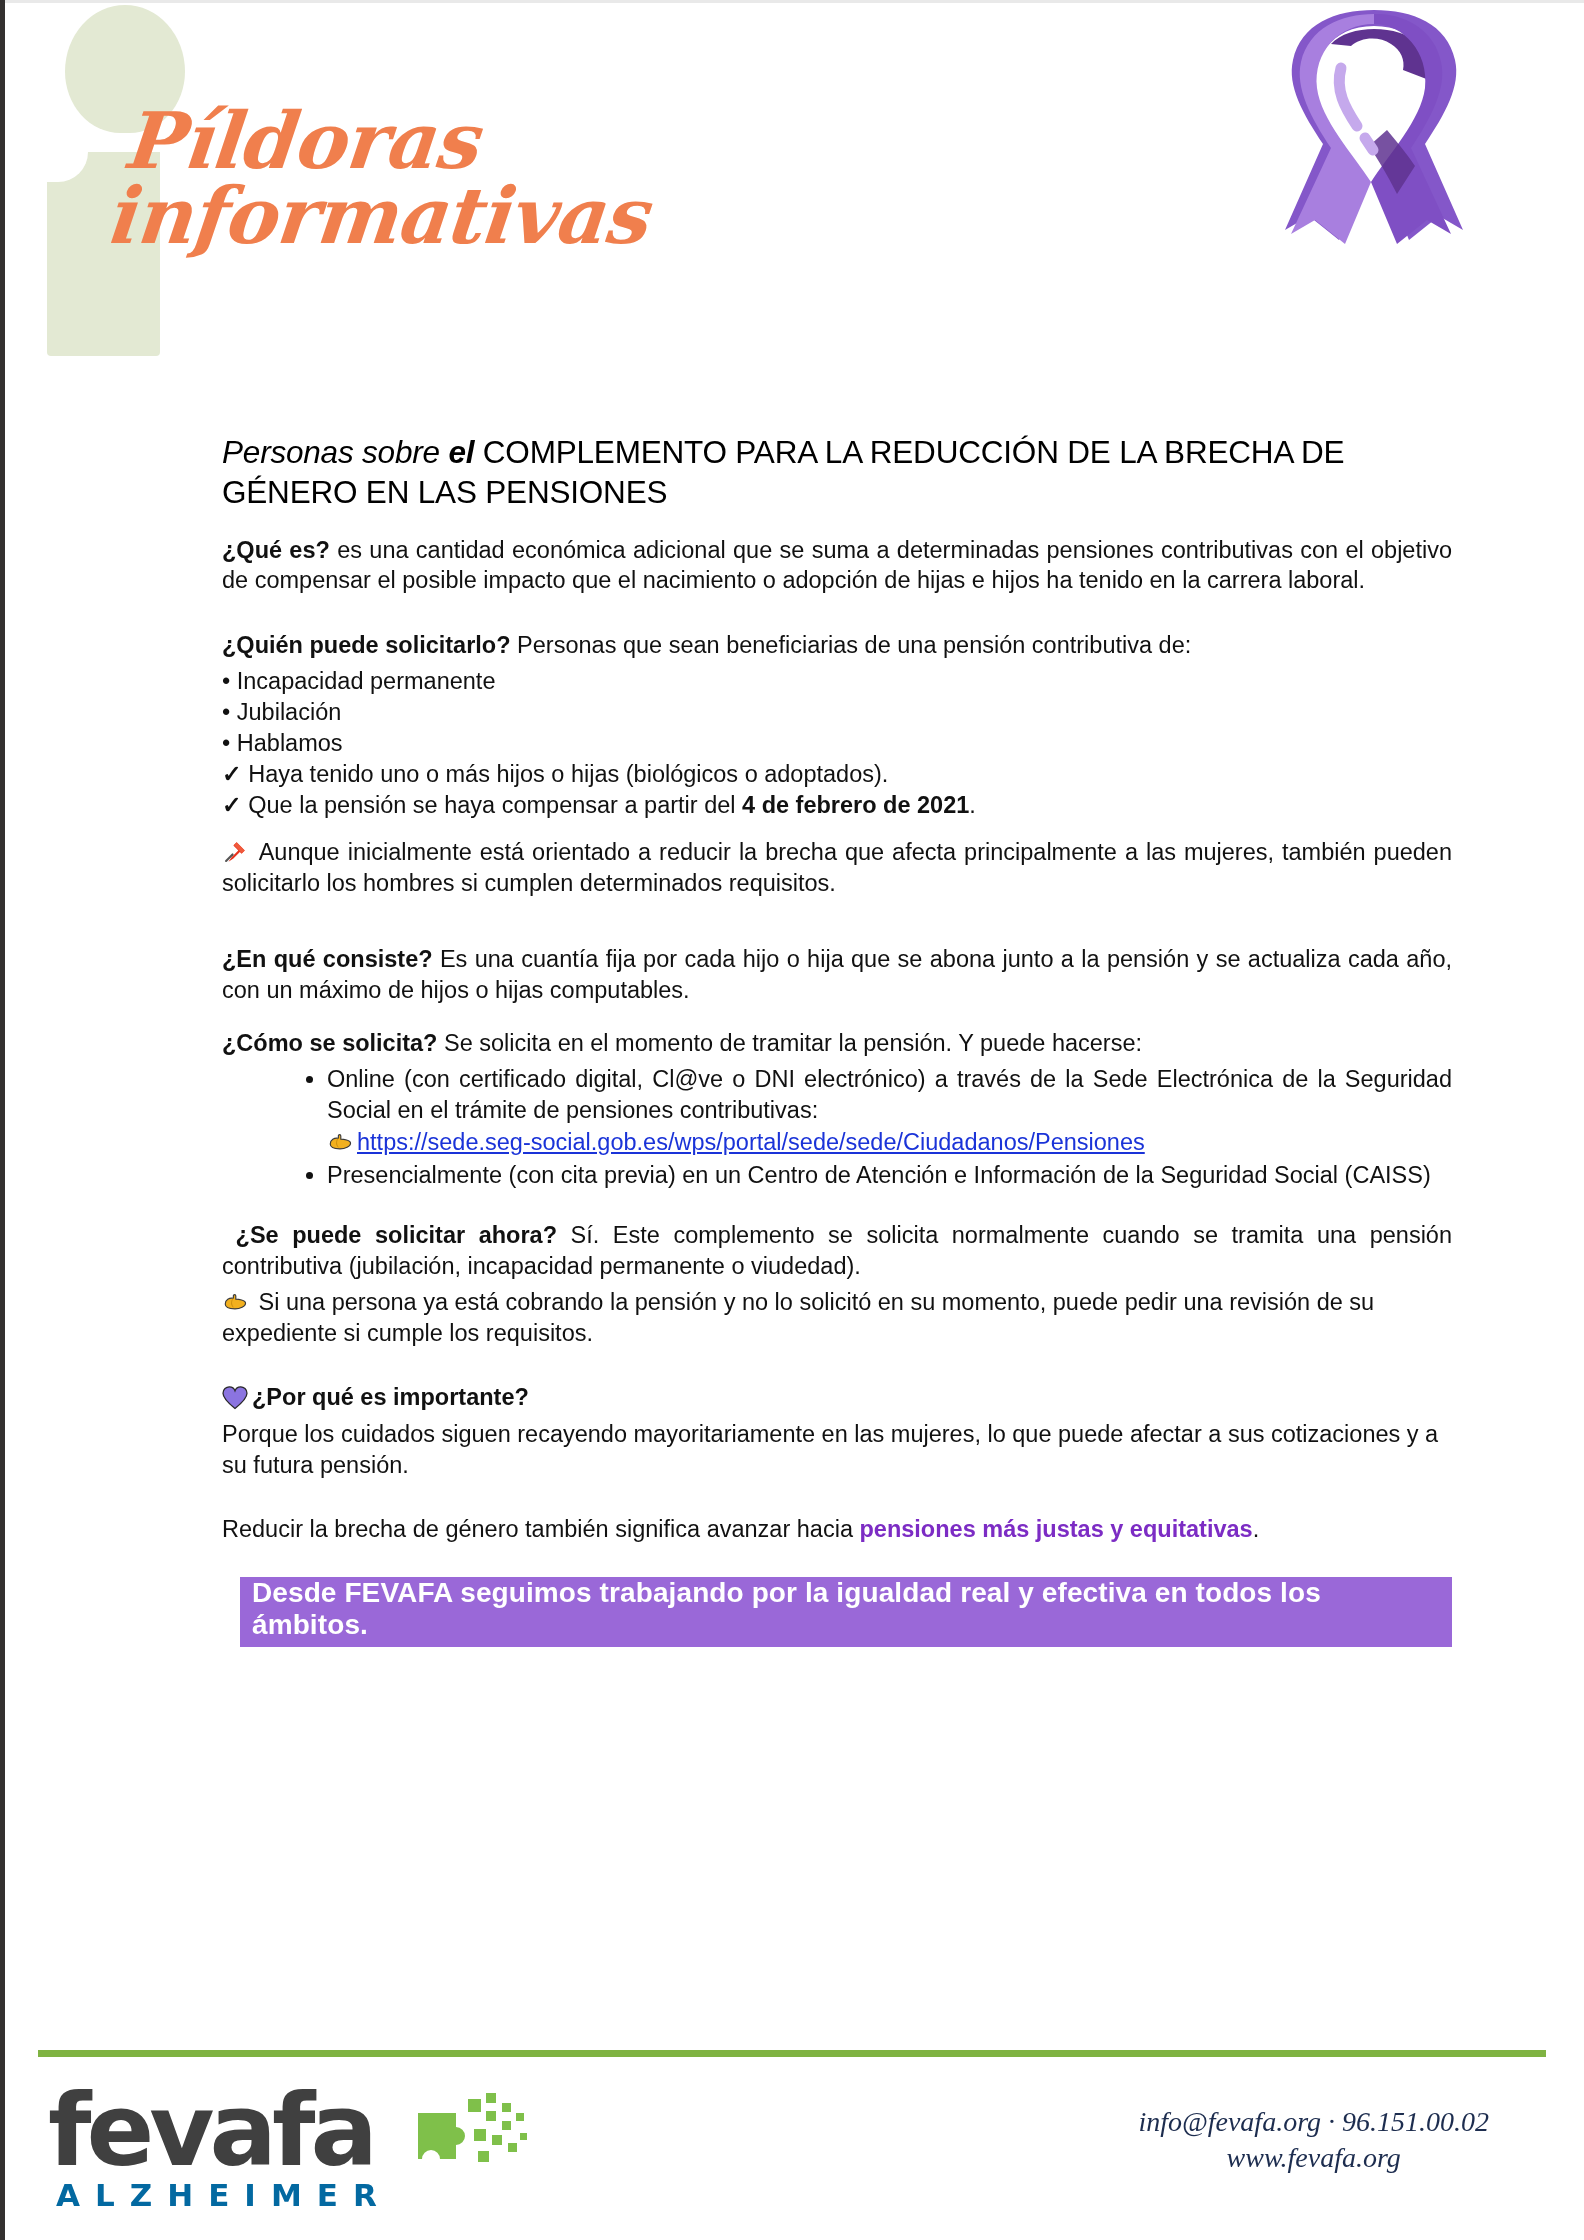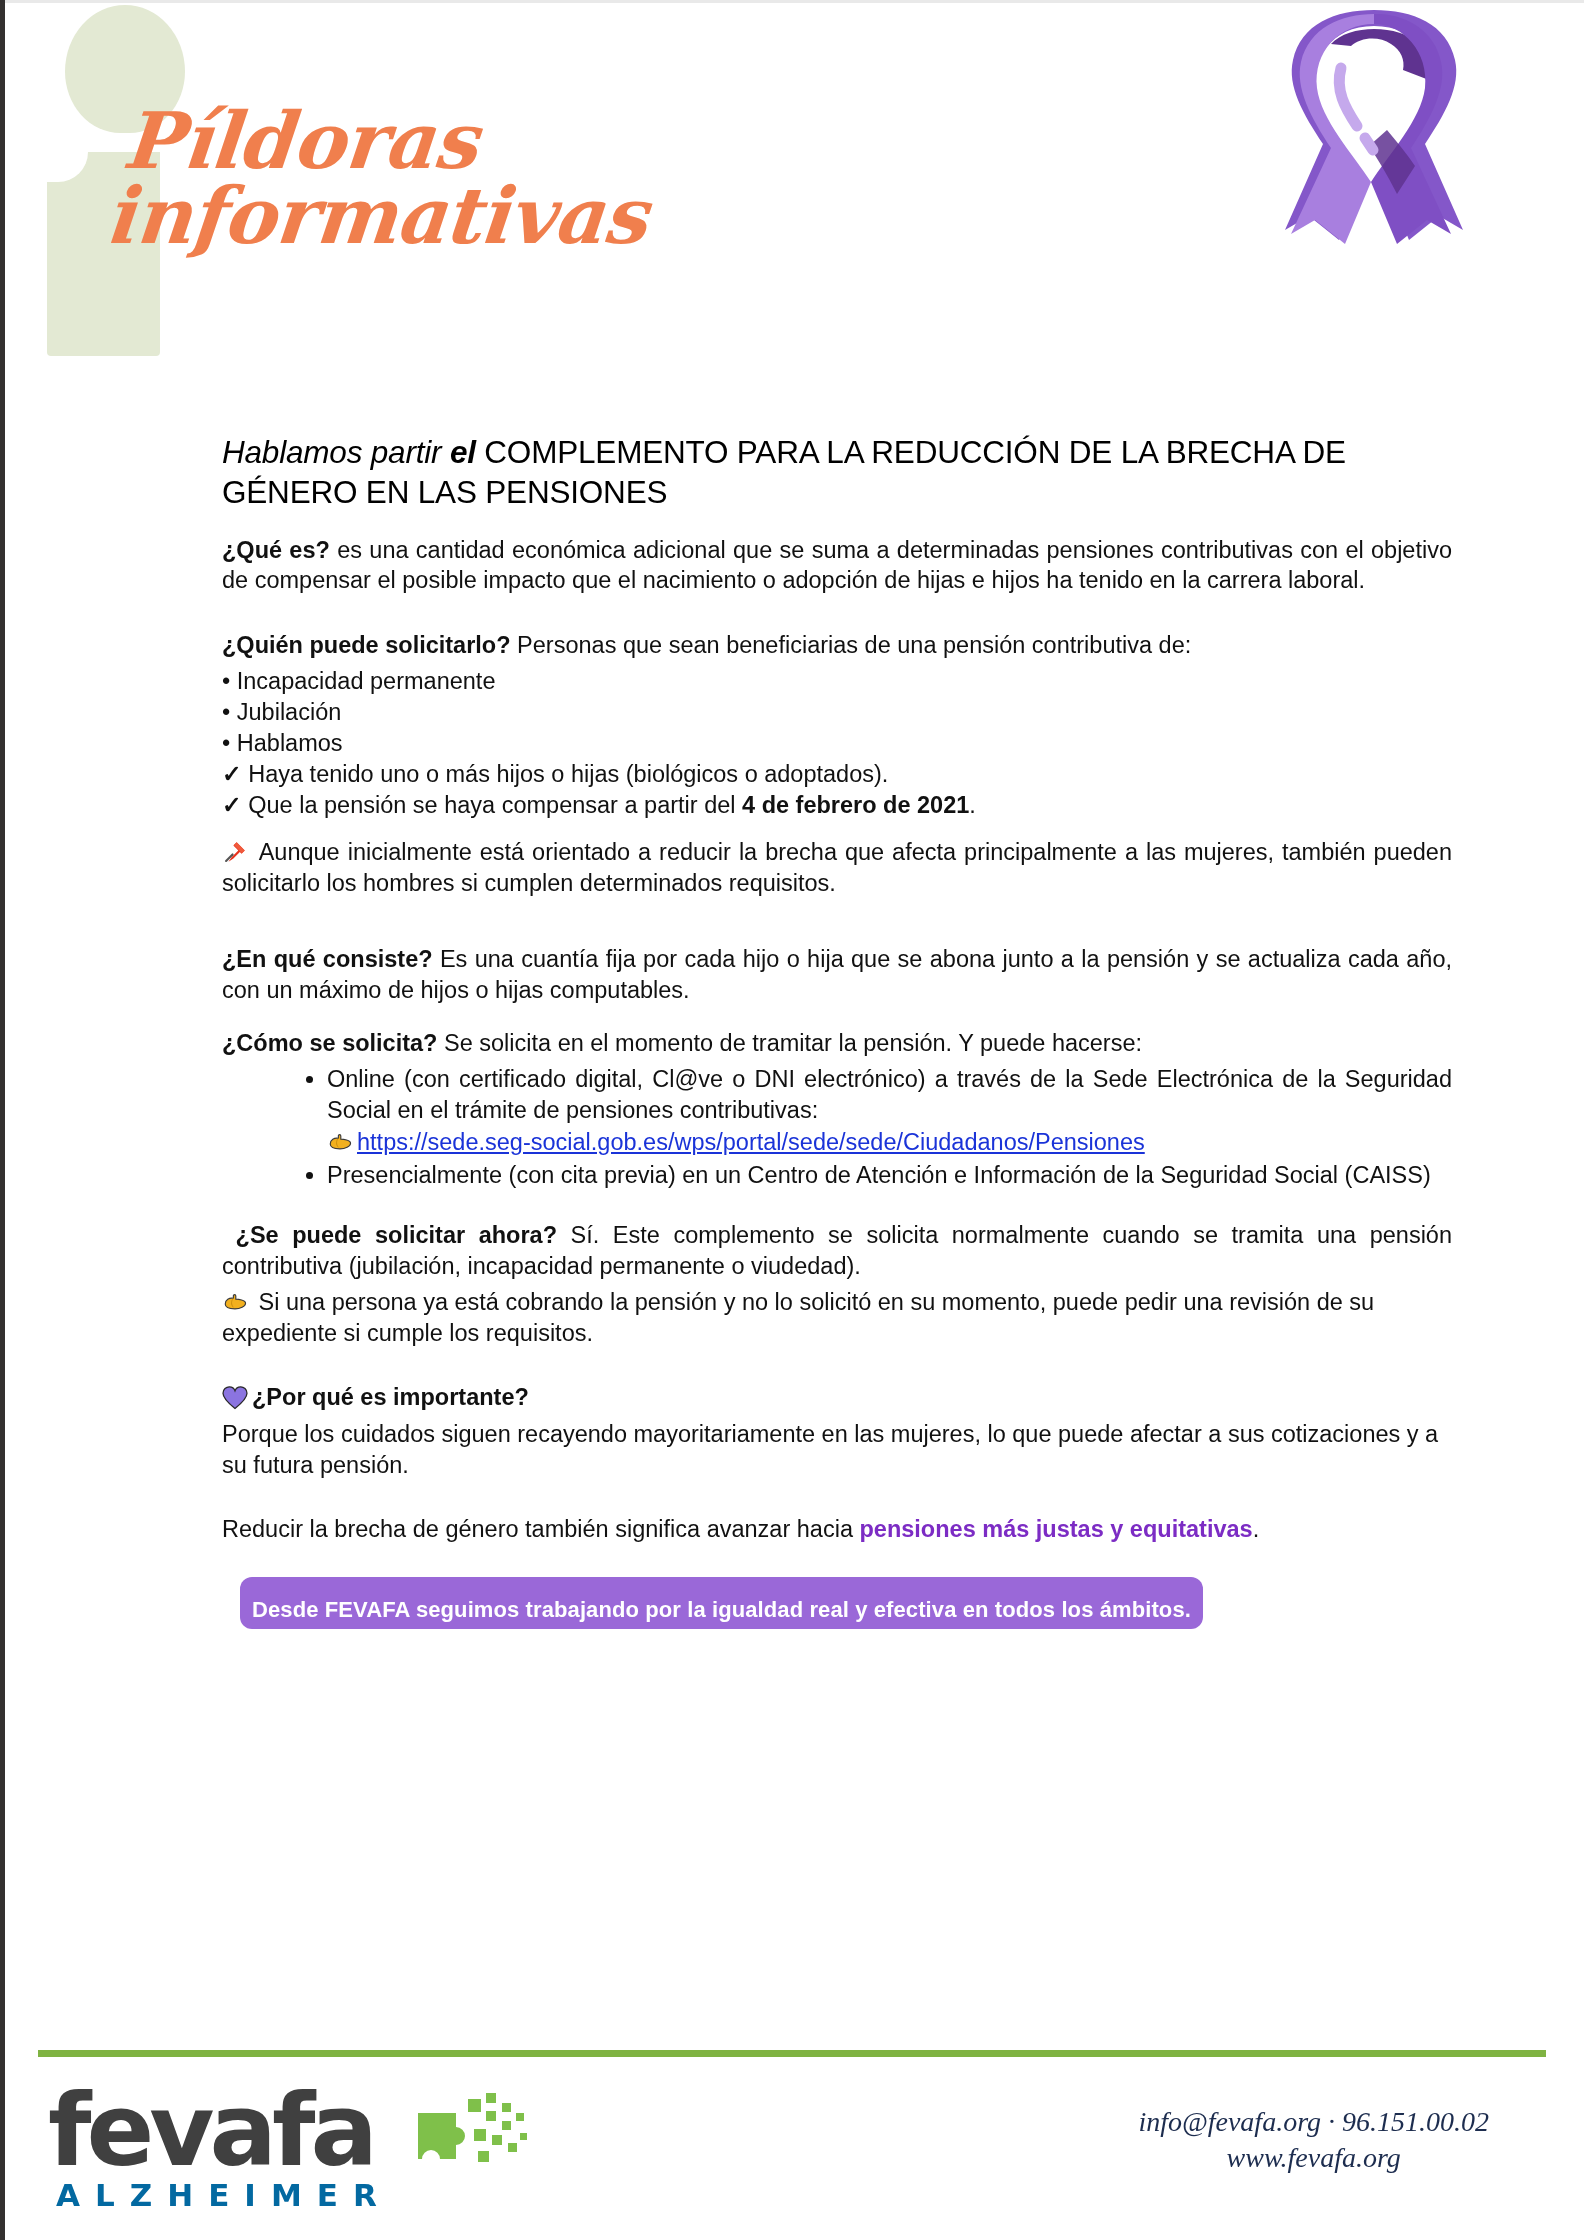--- a/index.html
+++ b/index.html
@@ -182,26 +182,25 @@
   .purple-strong {
     color: #7c2cc4;
     font-weight: 700;
   }
 
   .banner {
     display: inline-block;
     background: #9a68d8;
     color: #ffffff;
     font-weight: 700;
-    font-size: 22px;
-    padding: 20px 12px 6px 12px;
+    font-size: 28px;
+    padding: 0 12px 6px 12px;
     margin-top: 26px;
     margin-left: 18px;
     letter-spacing: 0.1px;
-    border-radius: 12px;
   }
 
   
   .footer {
     position: absolute;
     left: 0; bottom: 0;
     width: 1584px; height: 214px;
   }
   .footer-rule {
     position: absolute;
@@ -283,21 +282,21 @@
       <path d="M118 122 C 128 134, 138 146, 146 158 L 128 186 C 118 166, 108 150, 100 138 Z" fill="#5f3390" opacity="0.85"></path>
 
       <path d="M72 60 C 66 82, 76 100, 88 118" stroke="#c5a9ec" stroke-width="11" stroke-linecap="round" fill="none"></path>
       <path d="M96 130 L 104 142" stroke="#c5a9ec" stroke-width="11" stroke-linecap="round" fill="none"></path>
     </svg>
   </div>
 </div>
 
 <div class="content">
 
-  <h1 class="doc-title"><span class="lead">Hablamos partir </span><span class="lead-b">el</span><span> COMPLEMENTO PARA LA REDUCCIÓN DE LA BRECHA DE GÉNERO EN LAS PENSIONES</span></h1>
+  <h1 class="doc-title"><span class="lead">Personas sobre </span><span class="lead-b">el</span><span> COMPLEMENTO PARA LA REDUCCIÓN DE LA BRECHA DE GÉNERO EN LAS PENSIONES</span></h1>
 
   
   <p class="body"><span class="q">¿Qué es?</span><span> es una cantidad económica adicional que se suma a determinadas pensiones contributivas con el objetivo de compensar el posible impacto que el nacimiento o adopción de hijas e hijos ha tenido en la carrera laboral.</span></p>
 
   <div class="spacer-md"></div>
 
   
   <p class="body nojust"><span class="q">¿Quién puede solicitarlo?</span><span> Personas que sean beneficiarias de una pensión contributiva de:</span></p>
 
   <ul class="plainlist">

